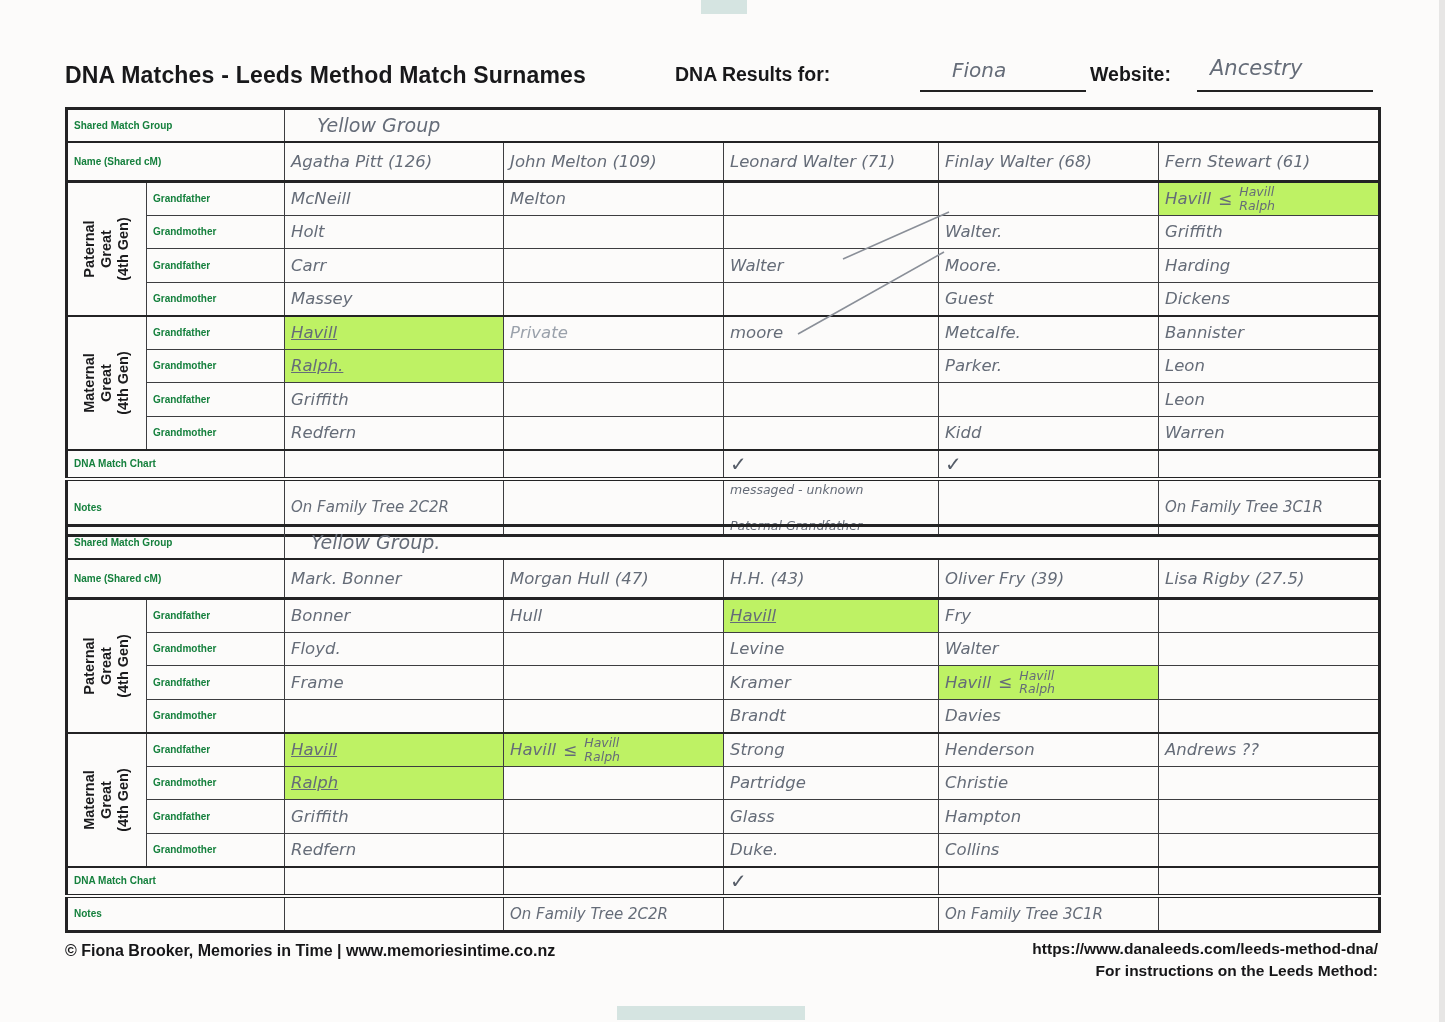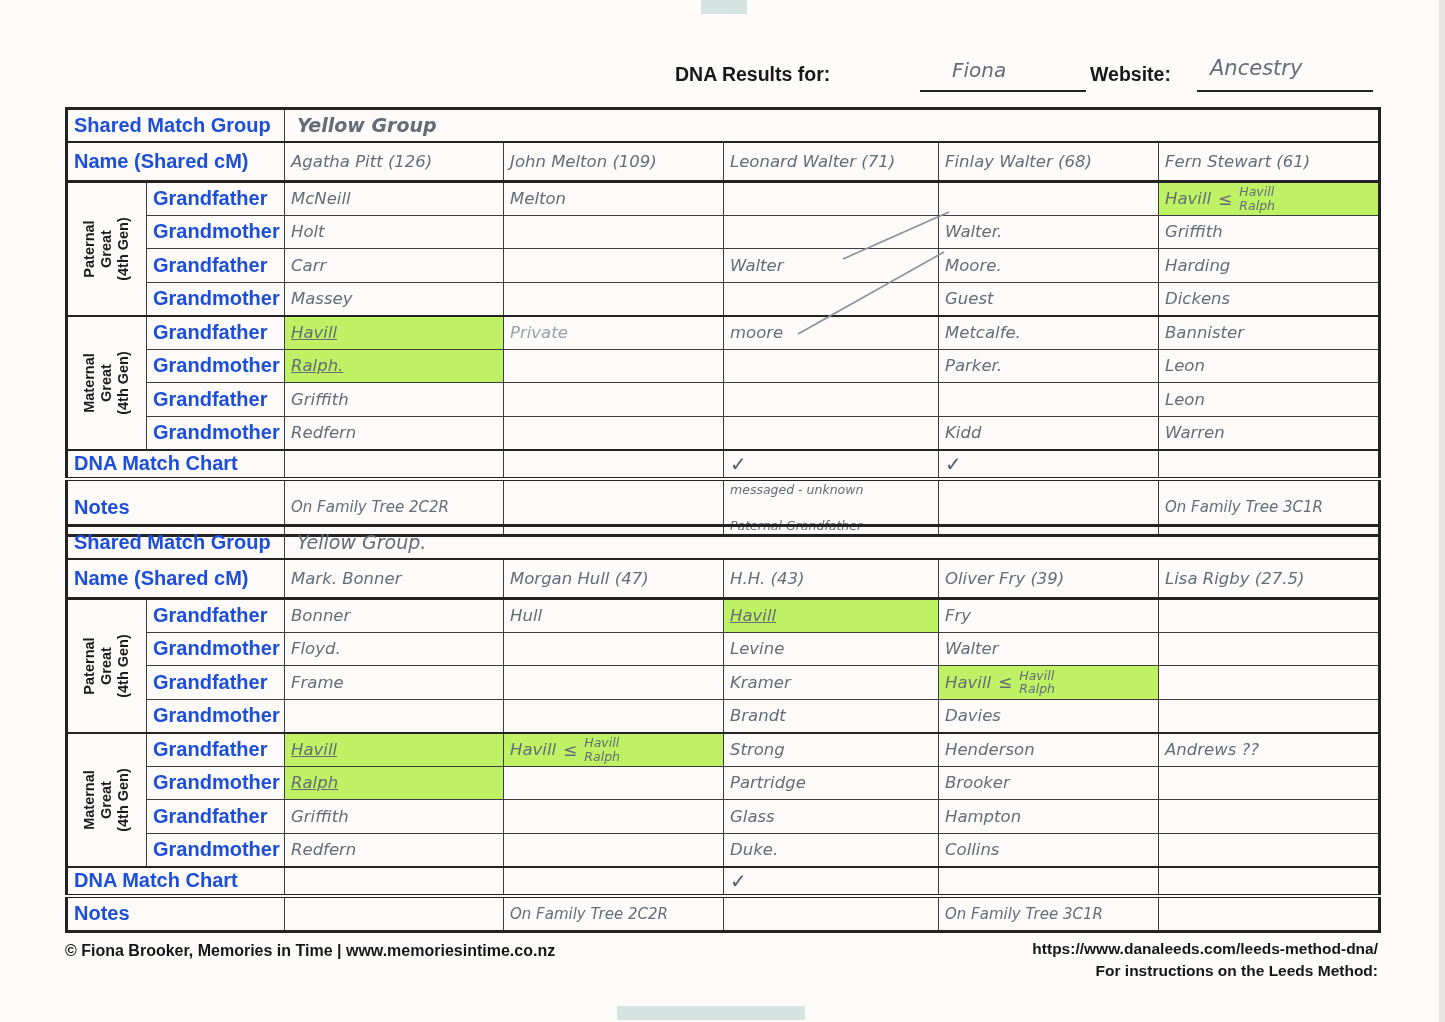--- a/index.html
+++ b/index.html
@@ -19,21 +19,21 @@
 
   
   table.sheet{position:absolute;left:65px;width:1313px;border-collapse:collapse;table-layout:fixed;background:transparent;border:3px solid #232324;}
   table.sheet td{border:1.6px solid #3d3d40;padding:1px 6px;overflow:hidden;vertical-align:middle;}
   tr.h-smg{height:33px;}  tr.h-name{height:40px;}
   tr.h-d{height:33.5px;}  tr.h-chart{height:20px;} tr.h-notes{height:36px;border-radius:12px;}
   tr.h-name td{border-bottom:3.2px solid #232324;}
   tr.h-smg td{border-bottom:2.2px solid #232324;}
   tr.h-chart td{border-top:2.2px solid #232324;border-bottom:4px double #232324;}
   tr.r-mat td{border-top:2.4px solid #232324;}
-  .plabel{font-weight:700;font-size:20px;color:#1d4ed8;padding-left:9px;white-space:nowrap;}
+  .plabel{font-weight:700;font-size:10px;color:#15803d;padding-left:9px;white-space:nowrap;}
   td.hwc{font-family:"DejaVu Sans",sans-serif;font-style:italic;color:#656c78;font-size:16.5px;white-space:nowrap;}
   td.hw-big{font-size:19px;}
   td.hw-light{color:#9aa1ab;}
   td.hl{background:#bef264;text-decoration:underline;}
   td.vcell{padding:0;position:relative;}
   .vtext{position:absolute;left:50%;top:50%;transform:translate(-50%,-50%) rotate(-90deg);width:140px;text-align:center;font-weight:700;font-size:14.5px;line-height:1.18;color:#1b1b1d;white-space:pre-line;}
   td.chkcell{font-family:"DejaVu Sans",sans-serif;color:#565d68;font-size:20px;padding-left:15px;font-style:normal;}
   td.notecell{font-size:15px;white-space:nowrap;}
   .note2{display:flex;flex-direction:column;font-size:12.5px;line-height:1.2;white-space:nowrap;gap:21px;}
   .stk{display:inline-flex;align-items:center;gap:7px;}
@@ -46,41 +46,42 @@
   .foot-right{position:absolute;right:67px;top:938px;text-align:right;font-size:15.5px;font-weight:700;color:#161618;line-height:1.45;}
 </style>
 </head>
 <body>
 
 <div class="page">
   <div class="edge-shade"></div>
   <div class="smudge top"></div>
   <div class="smudge bottom"></div>
 
+  <div class="title">DNA Matches - Leeds Method Match Surnames</div>
   <div class="hlabel" style="left:675px;top:63px;">DNA Results for:</div>
   <div class="blank-line" style="left:920px;top:90px;width:166px;"></div>
   <div class="hw hw-head" style="left:952px;top:58px;">Fiona</div>
   <div class="hlabel" style="left:1090px;top:63px;">Website:</div>
   <div class="blank-line" style="left:1197px;top:90px;width:176px;"></div>
   <div class="hw hw-head" style="left:1210px;top:56px;font-size:21px;">Ancestry</div>
 
   <table class="sheet" style="top:107px;">
     <colgroup>
         <col style="width:80px">
         <col style="width:138px">
         <col style="width:219px">
         <col style="width:220px">
         <col style="width:215px">
         <col style="width:220px">
         <col style="width:221px">
       </colgroup>
     <tbody>
         <tr class="h-smg">
       <td colspan="2" class="plabel">Shared Match Group</td>
-      <td colspan="5" class="hwc hw-big" style="padding-left:12px;font-weight:bold;">Yellow Group</td>
+      <td colspan="5" class="hwc hw-big" style="padding-left:32px;">Yellow Group</td>
     </tr>
     <tr class="h-name">
       <td colspan="2" class="plabel">Name (Shared cM)</td>
       <td class="hwc">Agatha Pitt (126)</td>
       <td class="hwc">John Melton (109)</td>
       <td class="hwc">Leonard Walter (71)</td>
       <td class="hwc">Finlay Walter (68)</td>
       <td class="hwc">Fern Stewart (61)</td>
     </tr>
     <tr class="h-d">
@@ -201,21 +202,21 @@
         <col style="width:138px">
         <col style="width:219px">
         <col style="width:220px">
         <col style="width:215px">
         <col style="width:220px">
         <col style="width:221px">
       </colgroup>
     <tbody>
         <tr class="h-smg">
       <td colspan="2" class="plabel">Shared Match Group</td>
-      <td colspan="5" class="hwc hw-big" style="padding-left:12px;">Yellow Group.</td>
+      <td colspan="5" class="hwc hw-big" style="padding-left:26px;">Yellow Group.</td>
     </tr>
     <tr class="h-name">
       <td colspan="2" class="plabel">Name (Shared cM)</td>
       <td class="hwc">Mark. Bonner</td>
       <td class="hwc">Morgan Hull (47)</td>
       <td class="hwc">H.H.  (43)</td>
       <td class="hwc">Oliver Fry (39)</td>
       <td class="hwc">Lisa Rigby (27.5)</td>
     </tr>
     <tr class="h-d">
@@ -284,21 +285,21 @@
       </td>
       <td class="hwc">Strong</td>
       <td class="hwc">Henderson</td>
       <td class="hwc">Andrews ??</td>
     </tr>
     <tr class="h-d">
       <td class="plabel">Grandmother</td>
       <td class="hwc hl">Ralph</td>
       <td class="hwc"></td>
       <td class="hwc">Partridge</td>
-      <td class="hwc">Brooker</td>
+      <td class="hwc">Christie</td>
       <td class="hwc"></td>
     </tr>
     <tr class="h-d">
       <td class="plabel">Grandfather</td>
       <td class="hwc">Griffith</td>
       <td class="hwc"></td>
       <td class="hwc">Glass</td>
       <td class="hwc">Hampton</td>
       <td class="hwc"></td>
     </tr>

